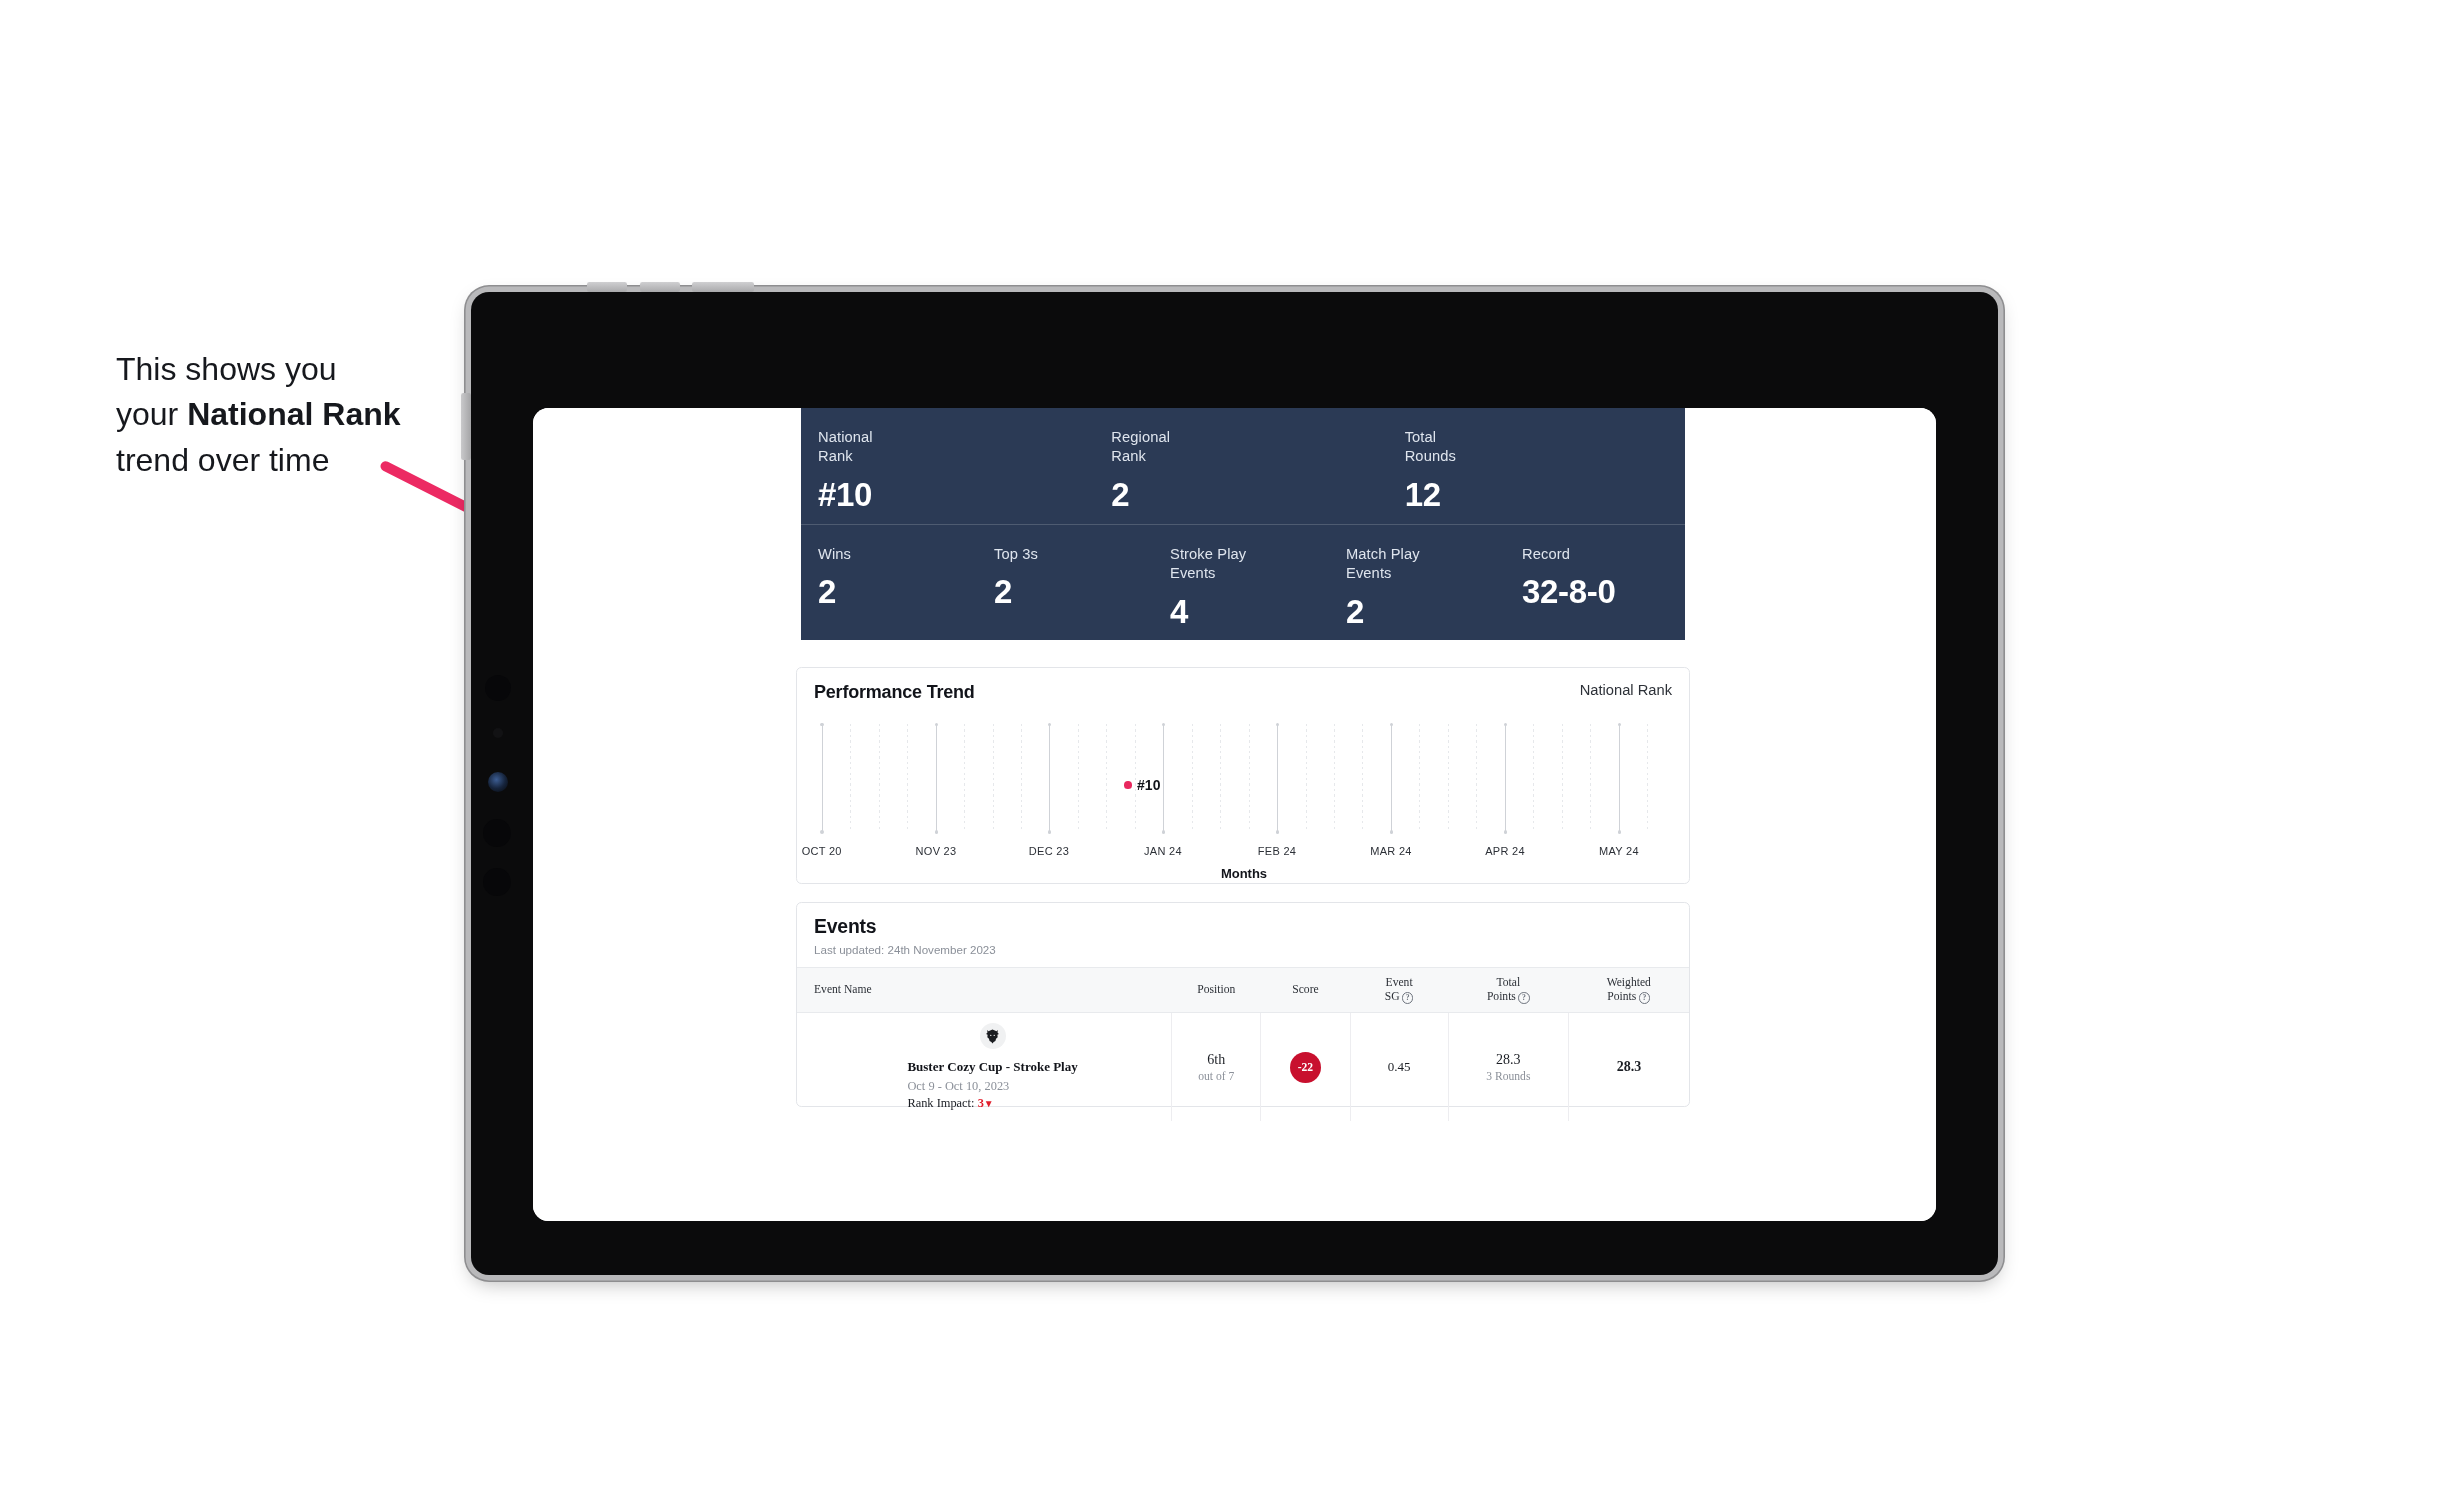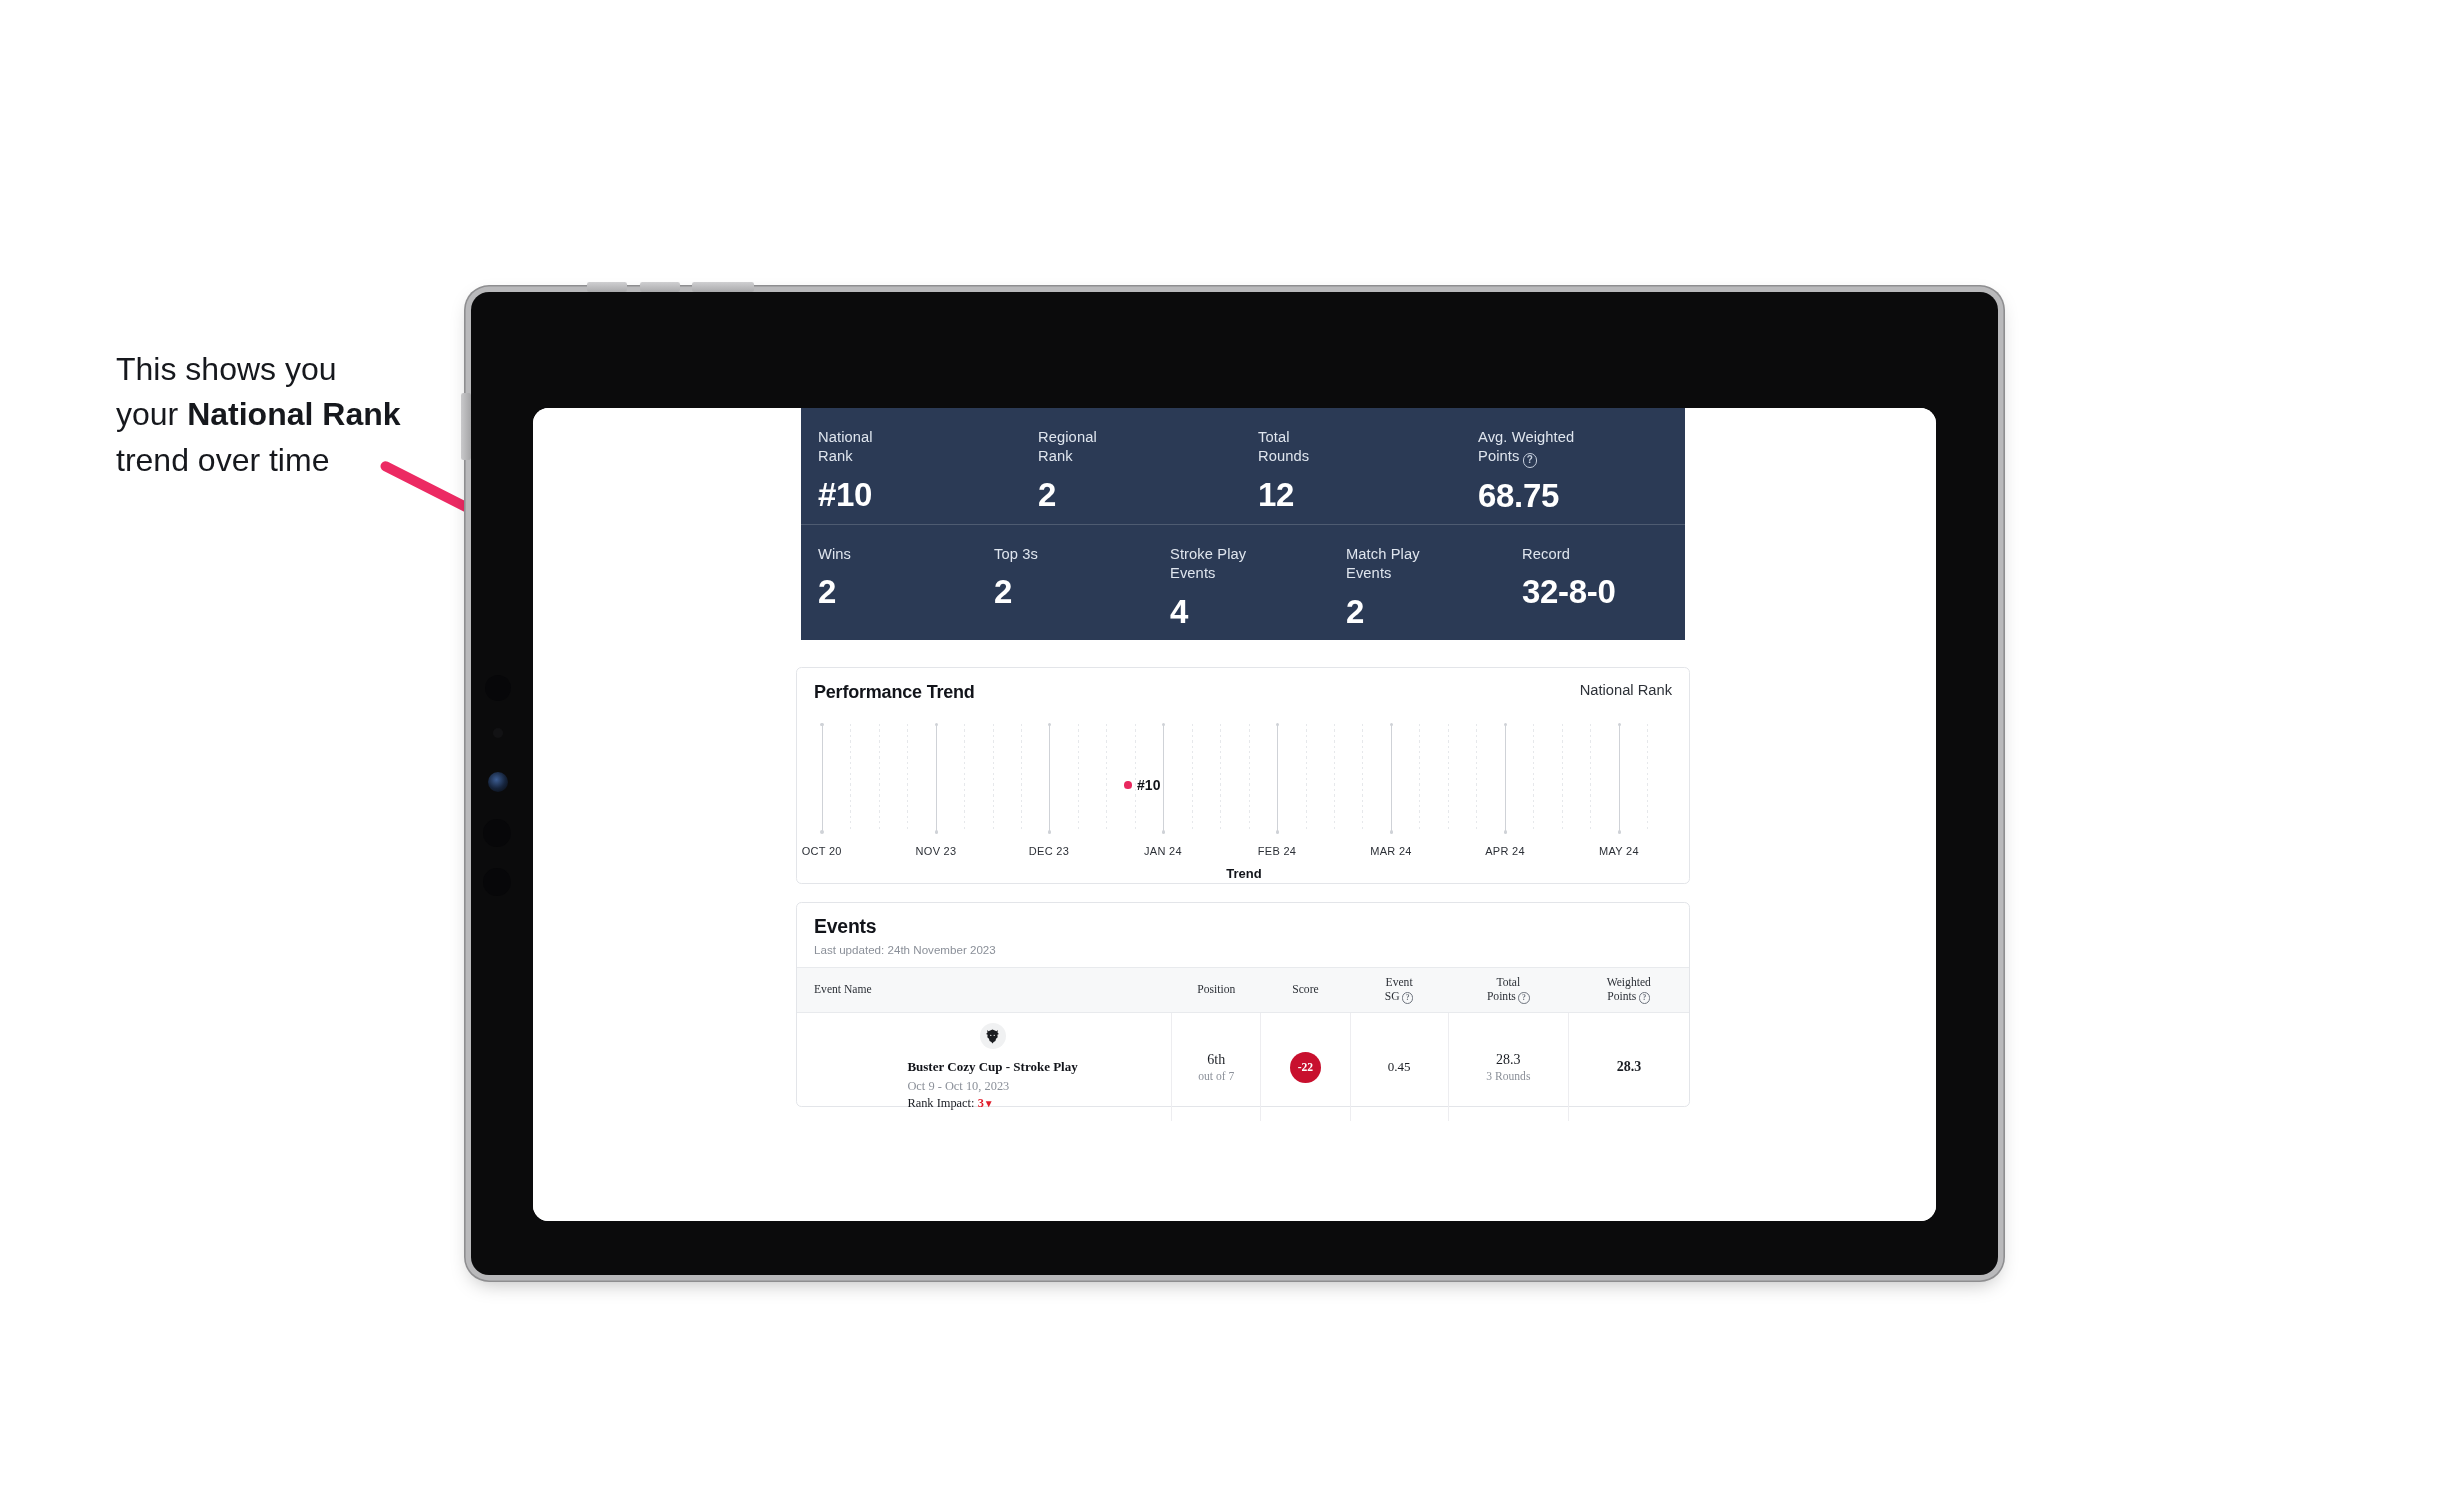--- a/index.html
+++ b/index.html
@@ -197,24 +197,20 @@
                 <div class="stat-label"><span>National</span><br><span>Rank</span></div>
                 <div class="stat-value">#10</div>
               </div>
               <div class="stat">
                 <div class="stat-label"><span>Regional</span><br><span>Rank</span></div>
                 <div class="stat-value">2</div>
               </div>
               <div class="stat">
                 <div class="stat-label"><span>Total</span><br><span>Rounds</span></div>
                 <div class="stat-value">12</div>
-              </div>
-              <div class="stat">
-                <div class="stat-label"><span>Avg. Weighted</span><br><span>Points</span><span class="qmark">?</span></div>
-                <div class="stat-value">68.75</div>
               </div>
             </div>
           <div class="stats-row bottom" id="stats-row-2">
               <div class="stat">
                 <div class="stat-label"><span>Wins</span></div>
                 <div class="stat-value">2</div>
               </div>
               <div class="stat">
                 <div class="stat-label"><span>Top 3s</span></div>
                 <div class="stat-value">2</div>
@@ -278,21 +274,21 @@
           <div id="xticks">
               <div class="xtick" style="left: 7.7px;">OCT 20</div>
               <div class="xtick" style="left: 122px;">NOV 23</div>
               <div class="xtick" style="left: 235px;">DEC 23</div>
               <div class="xtick" style="left: 349px;">JAN 24</div>
               <div class="xtick" style="left: 463px;">FEB 24</div>
               <div class="xtick" style="left: 577px;">MAR 24</div>
               <div class="xtick" style="left: 691px; text-align: center;">APR 24</div>
               <div class="xtick" style="left: 805px;">MAY 24</div>
             </div>
-          <div id="xaxis-title">Trend</div>
+          <div id="xaxis-title">Months</div>
         </div>
 
         <div class="card" id="events-card">
           <div id="events-head">
             <div id="events-title">Events</div>
             <div id="events-sub">Last updated: 24th November 2023</div>
           </div>
           <table>
             <colgroup>
               <col style="width:42%">

